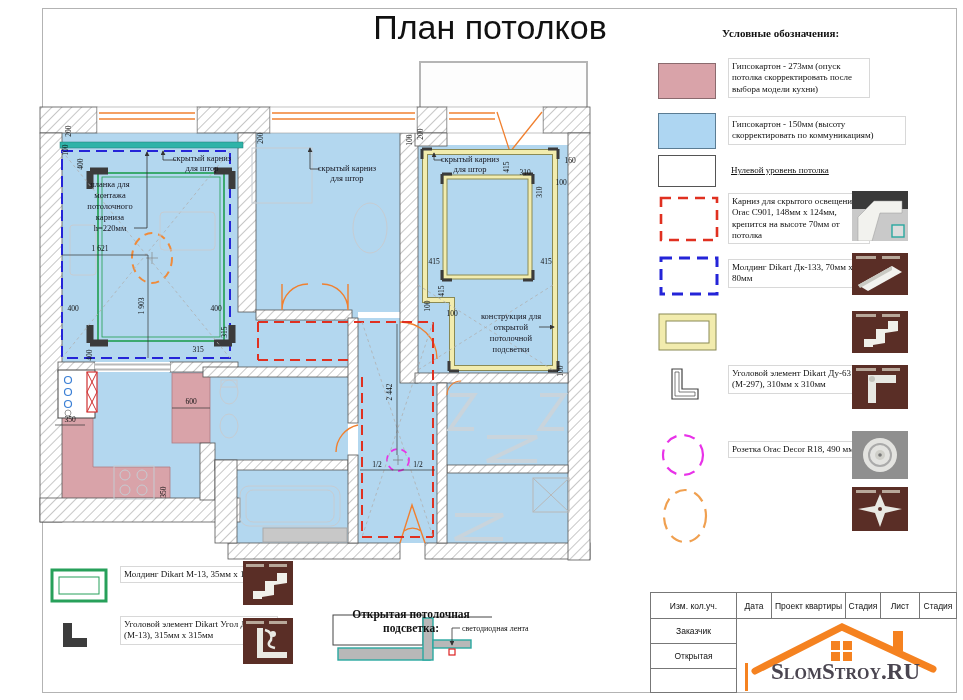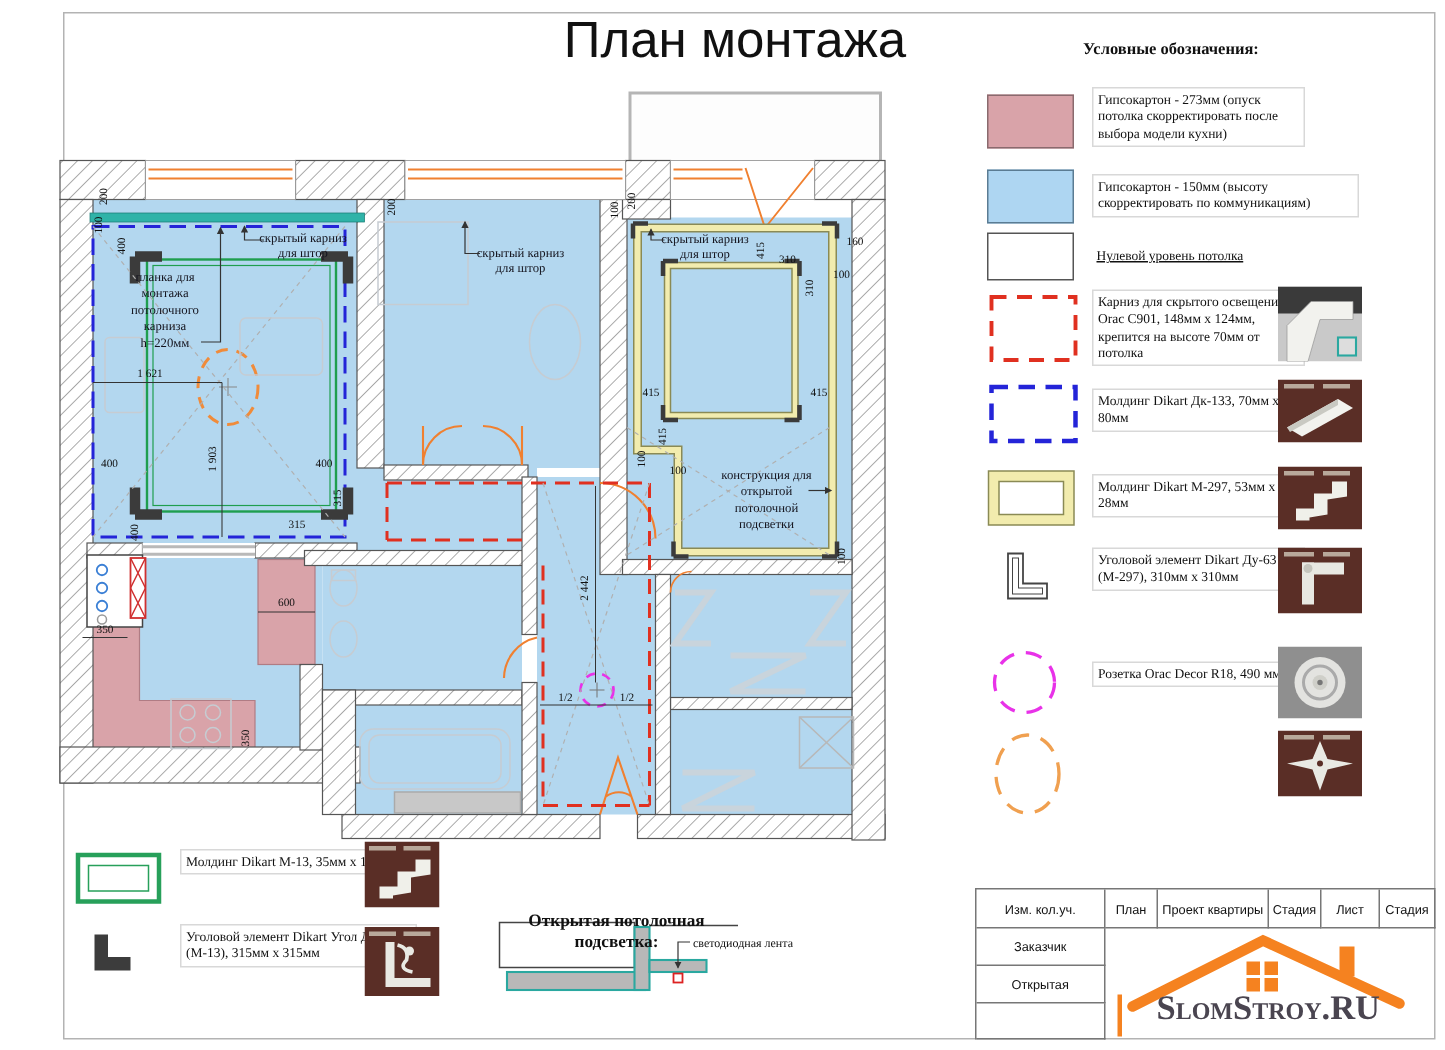--- a/index.html
+++ b/index.html
@@ -32,21 +32,21 @@
   svg text{font-family:"Liberation Serif",serif;}
   .dim{font-size:7.5px;fill:#111;}
   .lbl{font-size:8.5px;fill:#14141e;}
 </style>
 </head>
 <body>
 
 <div id="page">
 
   <div class="abs" id="page-border"></div>
-  <div class="abs" id="main-title">План монтажа</div>
+  <div class="abs" id="main-title">План потолков</div>
 
   <svg class="abs" style="left:0;top:0" width="963" height="700" viewBox="0 0 963 700">
     <defs>
       <pattern id="hatch" width="7" height="7" patternUnits="userSpaceOnUse" patternTransform="rotate(45)">
         <rect width="7" height="7" fill="#ffffff"></rect>
         <line x1="0" y1="0" x2="0" y2="7" stroke="#8f8f8f" stroke-width="1"></line>
       </pattern>
       <marker id="arr" markerWidth="7" markerHeight="7" refX="5" refY="3" orient="auto">
         <path d="M0,0 L6,3 L0,6 Z" fill="#333"></path>
       </marker>
@@ -315,21 +315,20 @@
         <rect x="4" y="3" width="20" height="3" fill="#b8a89a"></rect>
         <rect x="30" y="3" width="18" height="3" fill="#b8a89a"></rect>
       <path d="M6,32 L40,13 L50,19 L16,38 Z" fill="#f2f2ee"></path>
         <path d="M6,32 L40,13 L40,17 L8,35 Z" fill="#c9c9c2"></path>
     </svg>
 
     <svg class="swatch" style="top:288px" width="60" height="40">
       <rect x="1" y="1" width="57" height="36" fill="#f2ecae" stroke="#8a8a55"></rect>
       <rect x="8" y="8" width="43" height="22" fill="#fff" stroke="#8a8a55"></rect>
     </svg>
-    <div class="litem-label" style="top:291px">Молдинг Dikart М-297, 53мм x 28мм</div>
     <svg class="photo" style="top:286px" width="56" height="42">
       <rect width="56" height="42" fill="#5a2e26"></rect>
         <rect x="4" y="3" width="20" height="3" fill="#b8a89a"></rect>
         <rect x="30" y="3" width="18" height="3" fill="#b8a89a"></rect>
       <path d="M12,36 L12,28 L24,28 L24,18 L36,18 L36,10 L46,10 L46,20 L33,22 L33,32 L21,34 L21,36 Z" fill="#f0f0ea"></path>
     </svg>
 
     <svg class="swatch" style="top:342px;left:16px" width="34" height="36">
       <path d="M6,2 L16,2 L16,22 L32,22 L32,32 L6,32 Z" fill="none" stroke="#444" stroke-width="1.2"></path>
       <path d="M9,5 L13,5 L13,25 L29,25 L29,29 L9,29 Z" fill="none" stroke="#444" stroke-width="0.7"></path>
@@ -395,21 +394,21 @@
     </svg>
   </div>
 
   <div class="abs" id="detail-head">
     <span>Открытая потолочная</span><br>
     <span>подсветка:</span>
   </div>
 
   <div class="abs" id="tblock">
     <div class="cell" style="left:0;top:0;width:85px;height:25px">Изм. кол.уч.</div>
-    <div class="cell" style="left:86px;top:0;width:34px;height:25px">План</div>
+    <div class="cell" style="left:86px;top:0;width:34px;height:25px">Дата</div>
     <div class="cell" style="left:121px;top:0;width:73px;height:25px">Проект квартиры</div>
     <div class="cell" style="left:195px;top:0;width:34px;height:25px">Стадия</div>
     <div class="cell" style="left:230px;top:0;width:38px;height:25px">Лист</div>
     <div class="cell" style="left:269px;top:0;width:36px;height:25px">Стадия</div>
     <div class="cell" style="left:0;top:26px;width:85px;height:24px">Заказчик</div>
     <div class="cell" style="left:0;top:51px;width:85px;height:24px">Открытая</div>
     <div class="cell" style="left:0;top:76px;width:85px;height:23px"></div>
 
     <div class="abs" style="left:86px;top:26px;width:219px;height:73px">
       <svg class="abs" style="left:0;top:0" width="219" height="73">

